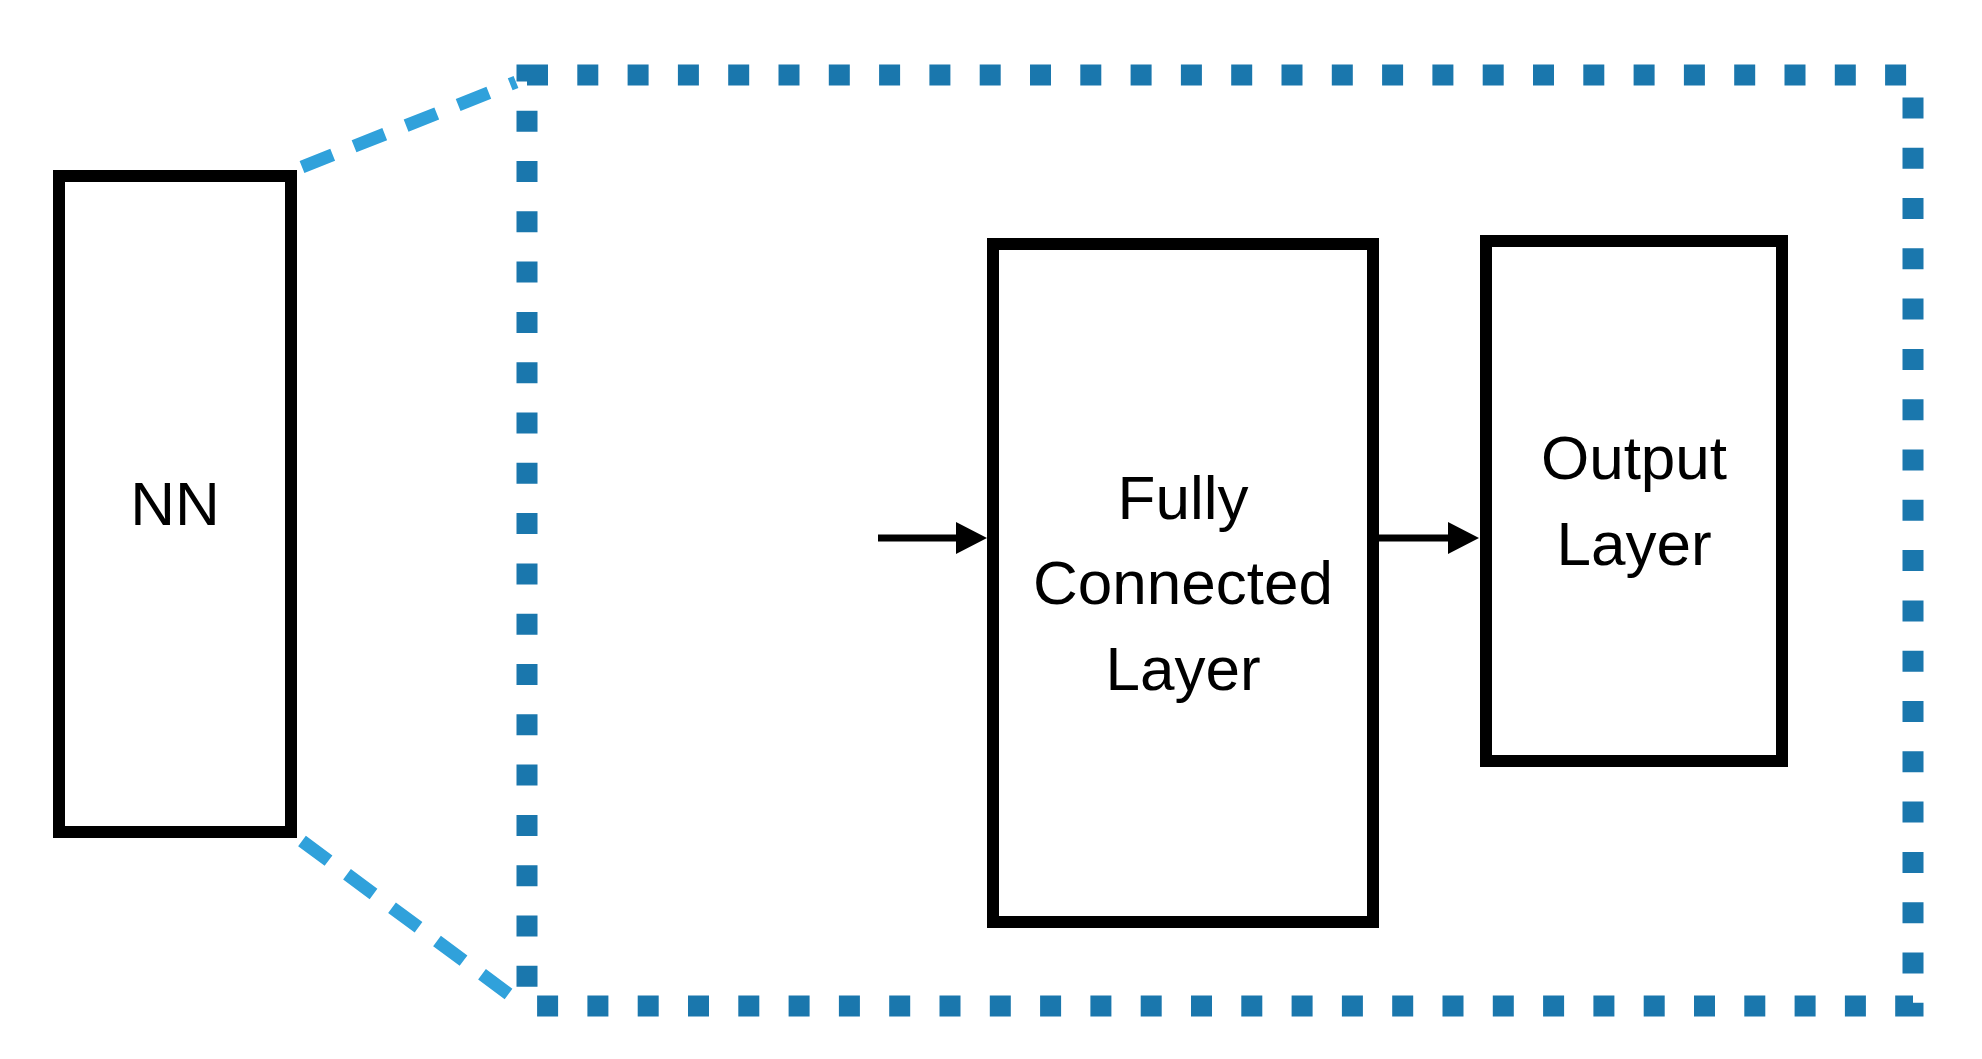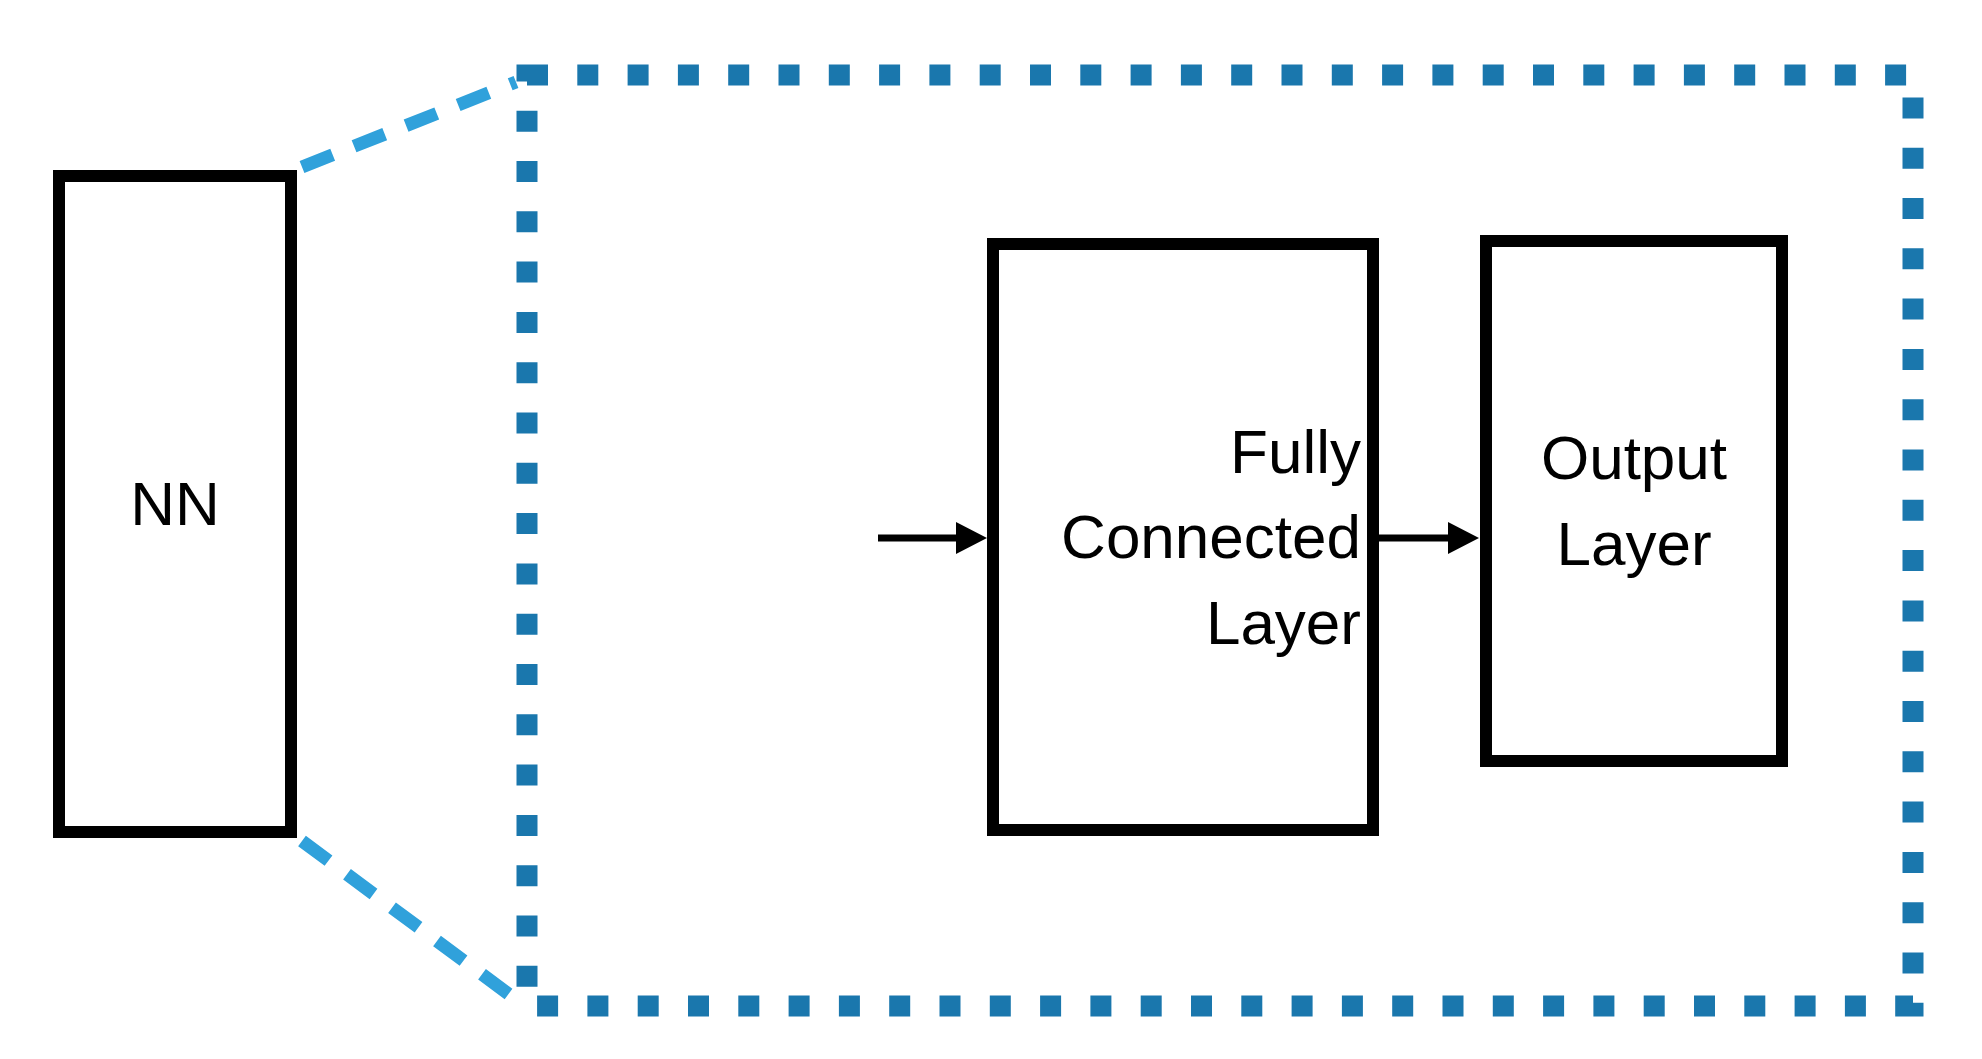--- a/index.html
+++ b/index.html
@@ -50,21 +50,21 @@
     justify-content: center;
     text-align: center;
     color: #000000;
     font-size: 62px;
     line-height: 1.38;
     z-index: 1;
   }
   .box .label { display: block; padding: 0 6px; }
   #nn-box     { left: 53px;   top: 162px; width: 244px; height: 668px; }
   #input-box  { left: 628px;  top: 230px; width: 250px; height: 598px; }
-  #fc-box     { left: 987px;  top: 230px; width: 392px; height: 598px; text-align: right; }
+  #fc-box     { left: 987px;  top: 230px; width: 392px; height: 690px; }
   #output-box { left: 1480px; top: 227px; width: 308px; height: 532px; }
 </style>
 </head>
 <body>
 
 <div class="canvas">
 
   <svg class="overlay" viewBox="0 0 1982 1059" xmlns="http://www.w3.org/2000/svg">
 
     <rect class="dashed-rect" x="527" y="67" width="1386" height="931"></rect>

